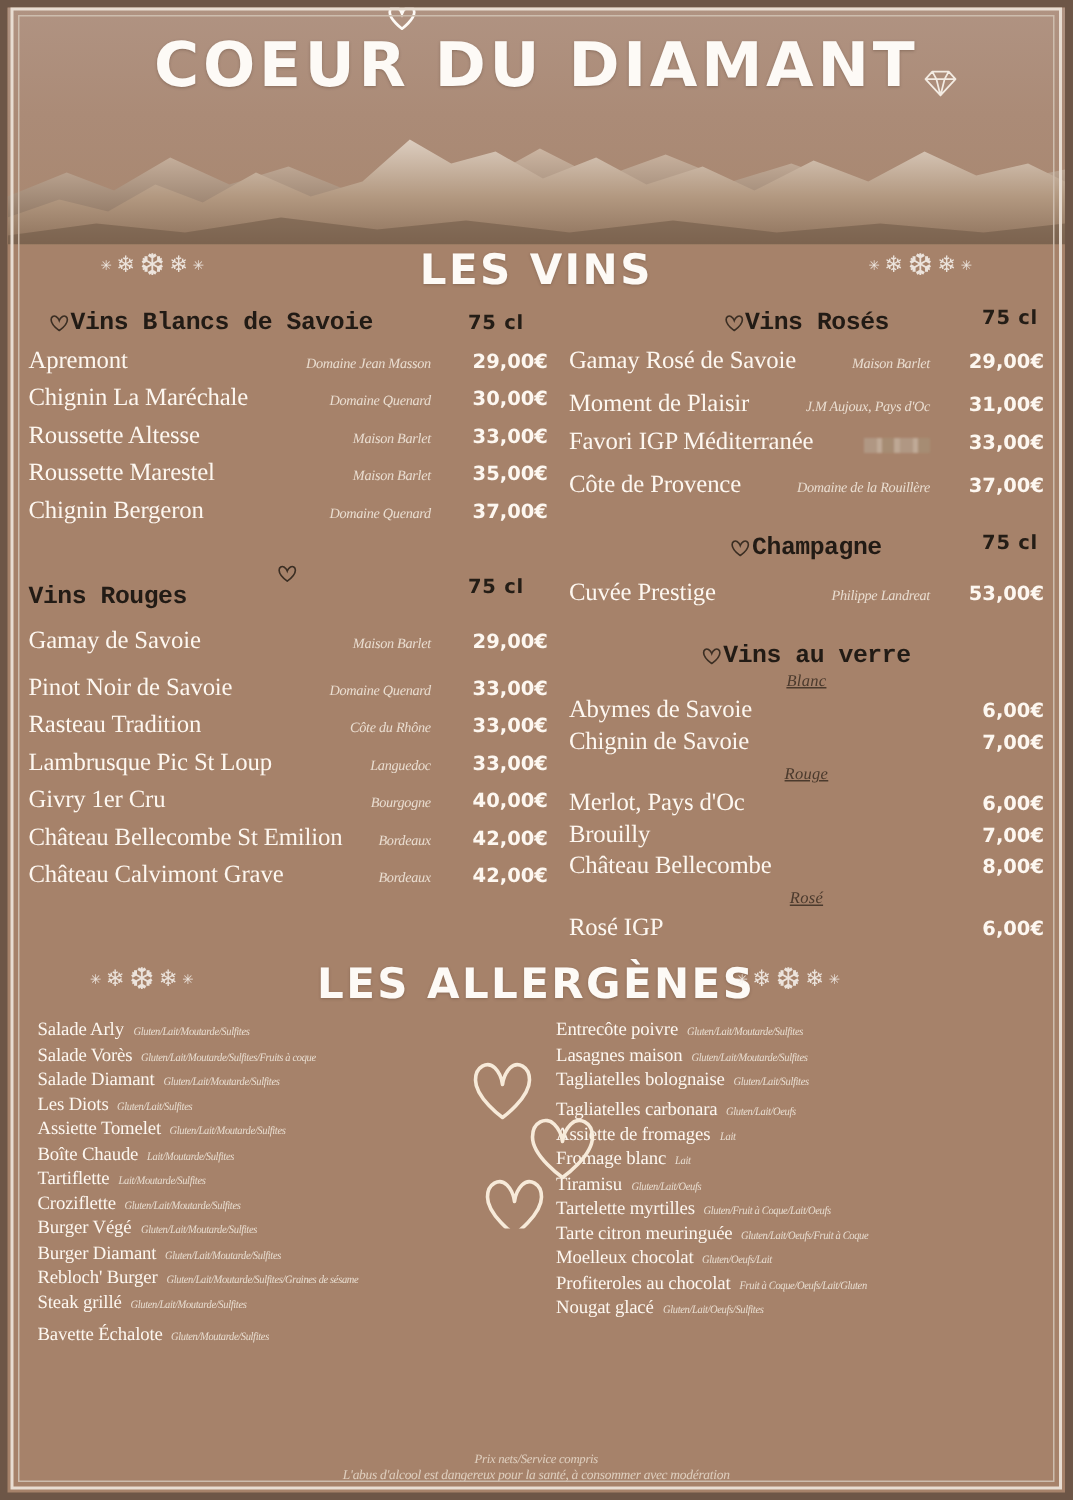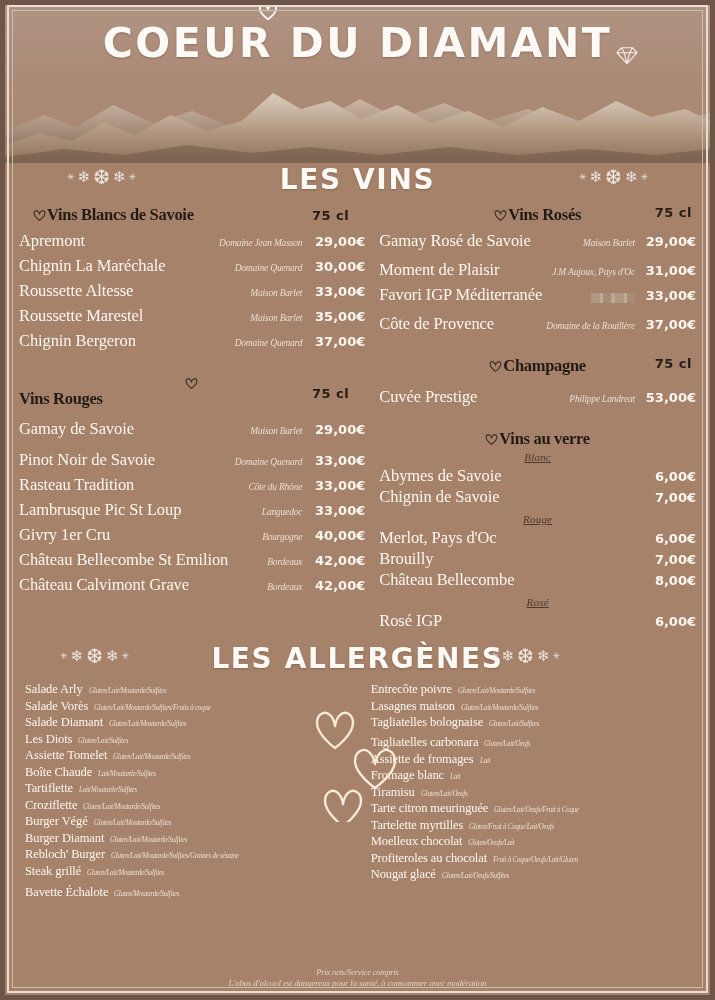--- a/index.html
+++ b/index.html
@@ -95,42 +95,42 @@
   
   #wines { display: flex; padding: 2px 14px 0 14px; }
   #col-left  { width: 358px; padding-right: 6px; }
   #col-right { width: 330px; padding-left: 8px; }
 
   .cat {
     display: flex; align-items: baseline;
     margin: 6px 0 6px 0;
   }
   .cat-name {
-    font-family: Liberation Serif, serif;
+    font-family: Liberation Mono, monospace;
     font-weight: bold;
     font-size: 16.5px;
     color: #221b15;
     letter-spacing: -.3px;
     white-space: nowrap;
   }
   .cat-heart { width: 13px; height: 12px; margin-right: 1px; flex: 0 0 auto; align-self: center; }
   .cat-vol {
     font-family: "DejaVu Sans", sans-serif;
     font-weight: bold;
     font-size: 13px;
     color: #241d16;
     letter-spacing: .5px;
     white-space: nowrap;
   }
   .cat.c-left  { padding-left: 14px; }
   .cat.c-left .cat-vol { margin-left: auto; margin-right: 16px; }
   .cat.c-center { justify-content: center; position: relative; }
   .cat.c-center .cat-vol { position: absolute; right: 4px; }
 
-  .row { display: flex; align-items: baseline; margin-bottom: 5px; }
+  .row { display: flex; align-items: baseline; margin-bottom: 5px; gap: 15px; }
   .w-name {
     font-family: "Liberation Serif", serif;
     font-size: 16.5px;
     color: #fdf7f0;
     white-space: nowrap;
     letter-spacing: -.1px;
   }
   .w-prod {
     flex: 1 1 auto;
     text-align: right;
@@ -554,26 +554,26 @@
           </div>
         <div class="al-row">
             <span class="al-name">Fromage blanc</span>
             <span class="al-tags">Lait</span>
           </div>
         <div class="al-row">
             <span class="al-name">Tiramisu</span>
             <span class="al-tags">Gluten/Lait/Oeufs</span>
           </div>
         <div class="al-row">
+            <span class="al-name">Tartelette myrtilles</span>
+            <span class="al-tags">Gluten/Fruit à Coque/Lait/Oeufs</span>
+          </div>
+        <div class="al-row">
             <span class="al-name">Tarte citron meuringuée</span>
             <span class="al-tags">Gluten/Lait/Oeufs/Fruit à Coque</span>
-          </div>
-        <div class="al-row">
-            <span class="al-name">Tartelette myrtilles</span>
-            <span class="al-tags">Gluten/Fruit à Coque/Lait/Oeufs</span>
           </div>
         <div class="al-row">
             <span class="al-name">Moelleux chocolat</span>
             <span class="al-tags">Gluten/Oeufs/Lait</span>
           </div>
         <div class="al-row">
             <span class="al-name">Profiteroles au chocolat</span>
             <span class="al-tags">Fruit à Coque/Oeufs/Lait/Gluten</span>
           </div>
         <div class="al-row">

